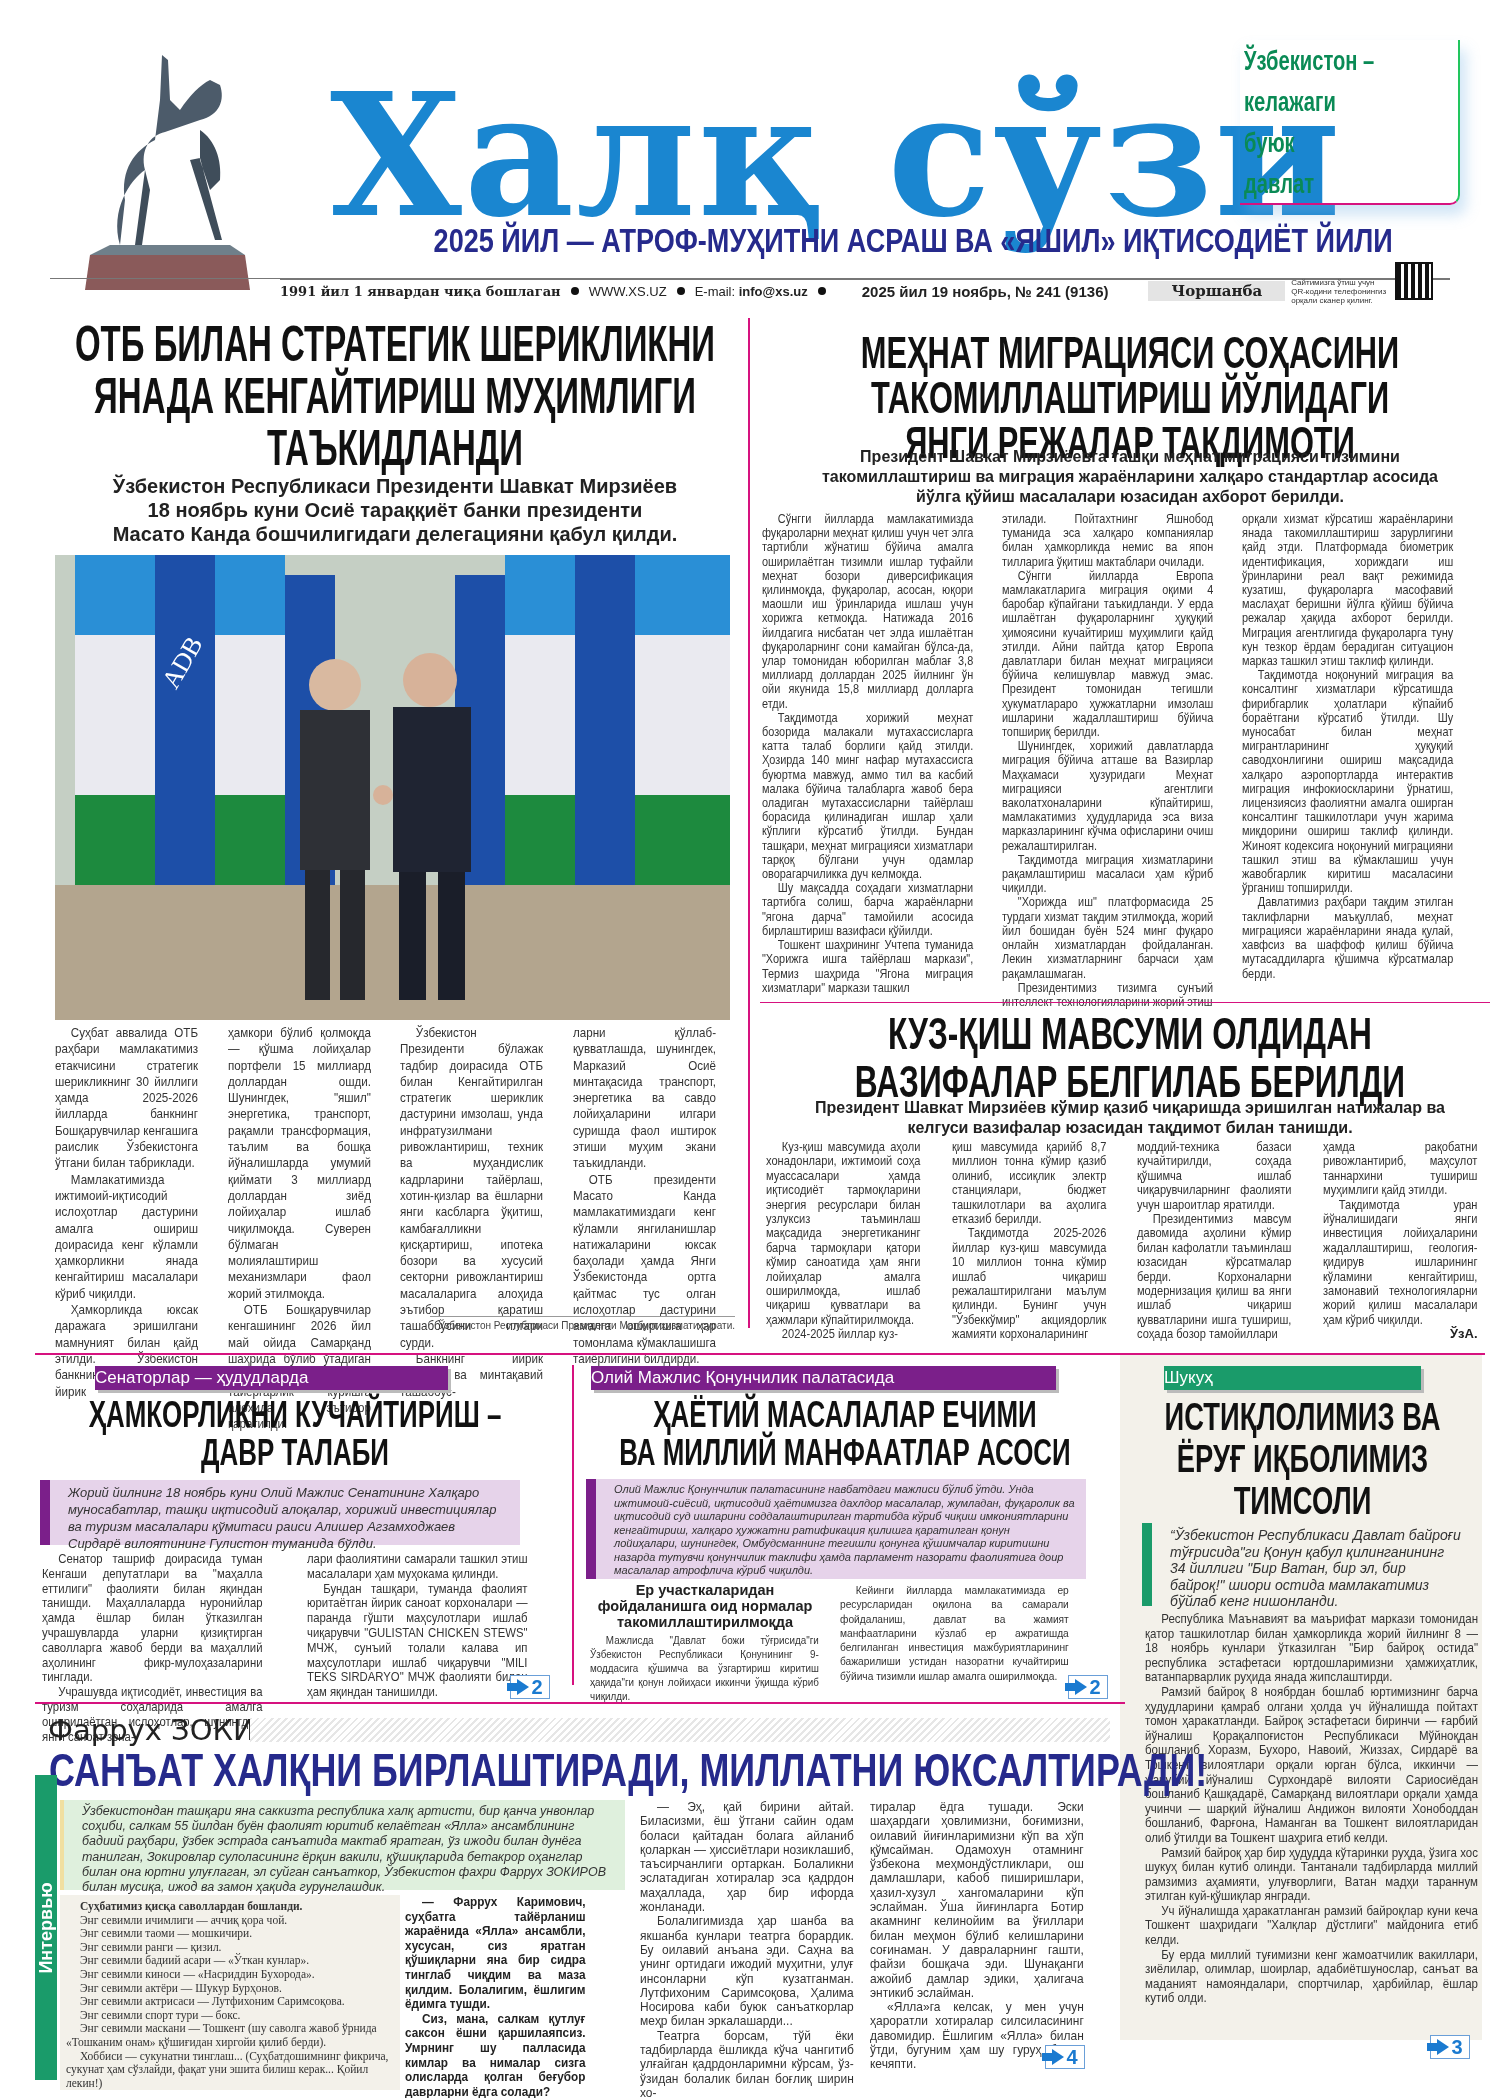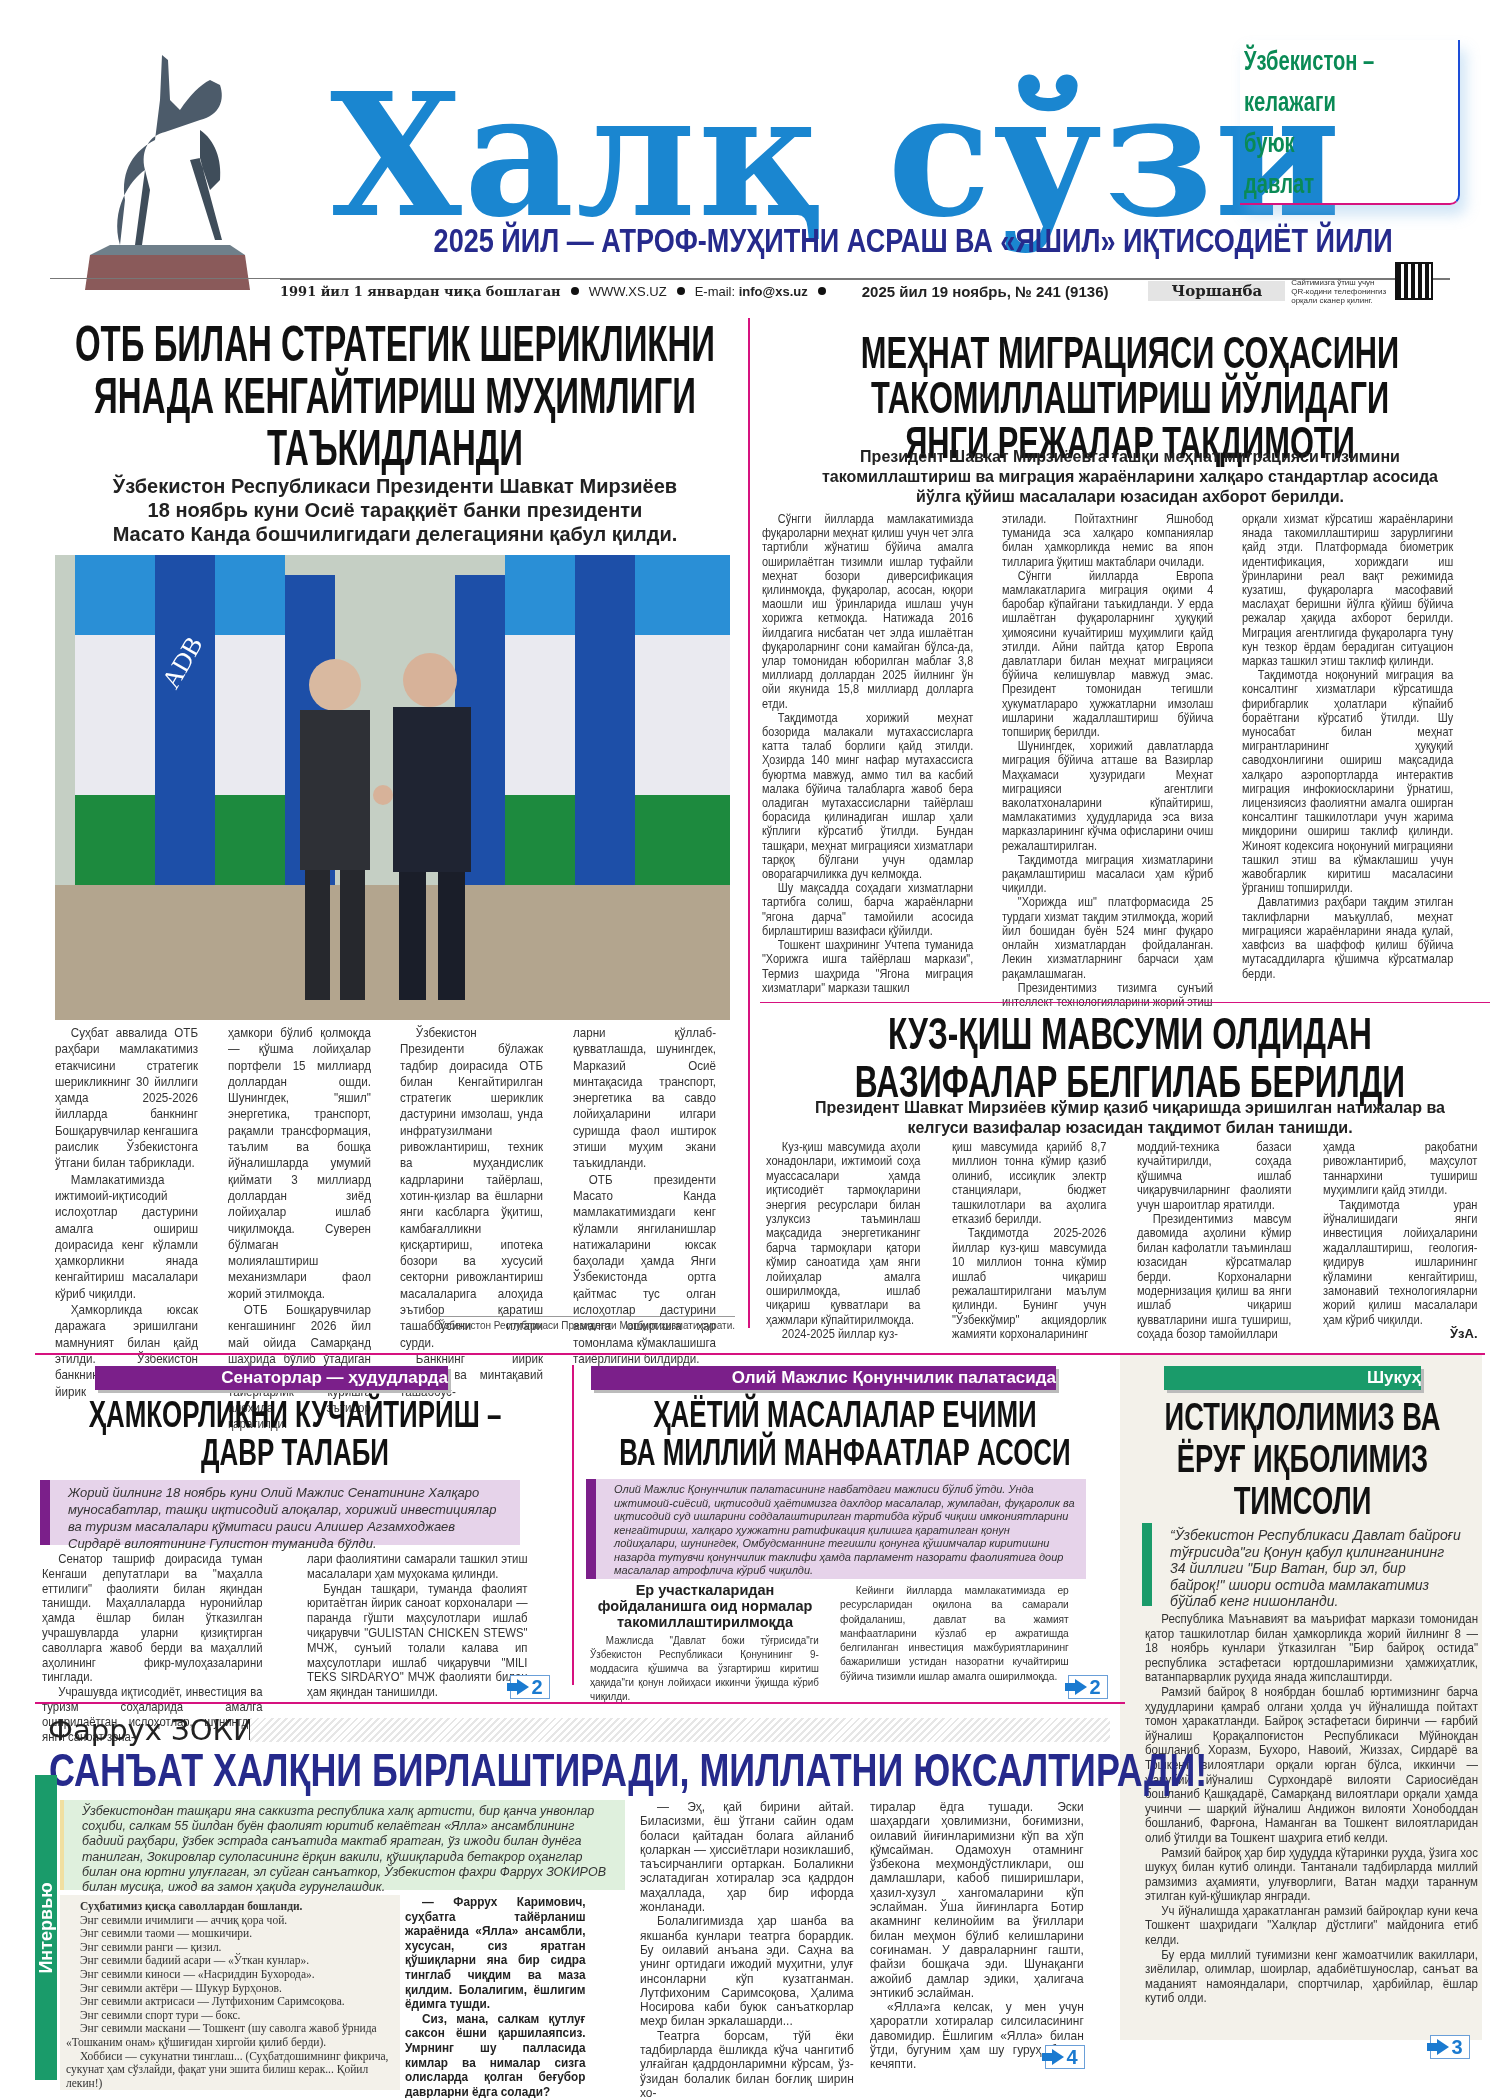--- a/index.html
+++ b/index.html
@@ -1,39 +1,39 @@
 <!DOCTYPE html>
 <html><head>
 <meta charset="utf-8">
 <style>
 *{box-sizing:border-box;margin:0;padding:0}
 body{width:1512px;height:2098px;background:#fff;font-family:"Liberation Sans",sans-serif;color:#222;position:relative;overflow:hidden}
 .abs{position:absolute}
 .masthead-title{left:330px;top:55px;width:880px;height:200px;font-family:"DejaVu Serif",serif;font-weight:bold;font-size:170px;color:#1a86d0;letter-spacing:2px;white-space:nowrap;line-height:200px}
 .statue{left:50px;top:40px;width:230px;height:250px}
-.slogan-box{left:1240px;top:40px;width:220px;height:165px;border-right:2px solid #1d4ed8;border-bottom:2px solid #d6127f;border-radius:0 0 10px 0;box-shadow:6px 10px 14px rgba(120,180,230,.35)}
+.slogan-box{left:1240px;top:40px;width:220px;height:165px;border-right:2px solid #22c55e;border-bottom:2px solid #d6127f;border-radius:0 0 10px 0;box-shadow:6px 10px 14px rgba(120,180,230,.35)}
 .slogan-box div{color:#0a8a55;font-weight:bold;font-size:28px;line-height:41px;font-family:"Liberation Sans",sans-serif;transform:scaleX(.72);transform-origin:left;white-space:nowrap;margin-left:4px}
 .year-banner{left:340px;top:222px;width:1040px;text-align:center;font-weight:bold;font-size:33px;color:#262a8c;white-space:nowrap;transform:scaleX(.82);transform-origin:center}
 .info-bar{left:280px;top:278px;width:1170px;height:24px;border-top:2px solid #777;display:flex;align-items:center;font-size:13px;white-space:nowrap}
 .info-bar .dot{display:inline-block;width:8px;height:8px;background:#111;border-radius:50%;margin:0 10px}
 .info-bar .since{font-family:"DejaVu Serif",serif;font-weight:bold;font-size:13px}
 .info-bar .date{font-weight:bold;font-size:15px;margin-left:26px}
 .info-bar .day{background:#e4e4e4;font-family:"DejaVu Serif",serif;font-weight:bold;font-size:15px;padding:1px 23px;margin-left:40px}
 .info-bar .qrtxt{font-size:8px;line-height:9px;margin-left:6px;color:#333;white-space:normal;width:98px}
 .qr{left:1395px;top:262px;width:38px;height:38px;border:2px solid #111;background:repeating-linear-gradient(90deg,#111 0 4px,#fff 4px 7px),#fff}
 .leftrule{left:50px;top:278px;width:230px;height:1px;background:#777}
 .hl{font-weight:bold;color:#111;text-align:center;white-space:nowrap;font-family:"Liberation Sans",sans-serif}
 .sub{font-weight:bold;text-align:center;color:#222}
 .col{font-size:13.2px;line-height:16.3px;text-align:justify;color:#333;transform:scaleX(.88);transform-origin:left top}
 .col p{text-indent:18px}
 .vline{width:2px;background:#d6127f}
 .hline{height:2px;background:#d6127f}
 .photo{left:55px;top:555px;width:675px;height:465px;overflow:hidden;background:linear-gradient(180deg,#b9c9c0 0%,#c9cbb8 60%,#b8b8a0 100%)}
 .caption{font-size:10px;color:#444;text-align:right}
-.tag{background:#7b1f8a;color:#fff;font-weight:bold;text-align:right;box-shadow:3px 3px 0 #bbb}
+.tag{background:#7b1f8a;color:#fff;font-weight:normal;text-align:left;box-shadow:3px 3px 0 #bbb}
 .tag.green{background:#1a9b6a}
 .lead{background:#e6d3ea;font-style:italic;font-size:13px;line-height:17px;color:#333;padding:4px 10px 4px 18px;border-left:10px solid #7b1f8a}
 .lead.green{background:#dfeedd;border-left-color:#1a9b6a}
 .arrow{width:40px;height:24px;border:1px solid #6a9fd8;display:flex;align-items:center;justify-content:center;gap:2px;background:#fff}
 .arrow .a{width:0;height:0;border-top:8px solid transparent;border-bottom:8px solid transparent;border-left:12px solid #1a7ad0;position:relative}
 .arrow .a:before{content:"";position:absolute;left:-22px;top:-4px;width:10px;height:8px;background:#1a7ad0}
 .arrow span.n{color:#1a7ad0;font-weight:bold;font-size:20px;line-height:20px}
 .shukuh-bg{left:1120px;top:1355px;width:362px;height:685px;background:#f3f1ea}
 .interview-side{left:35px;top:1775px;width:22px;height:305px;background:#1a9b6a}
 .interview-side span{position:absolute;left:50%;top:50%;transform:translate(-50%,-50%) rotate(-90deg);color:#fff;font-weight:bold;font-size:18px;white-space:nowrap}

